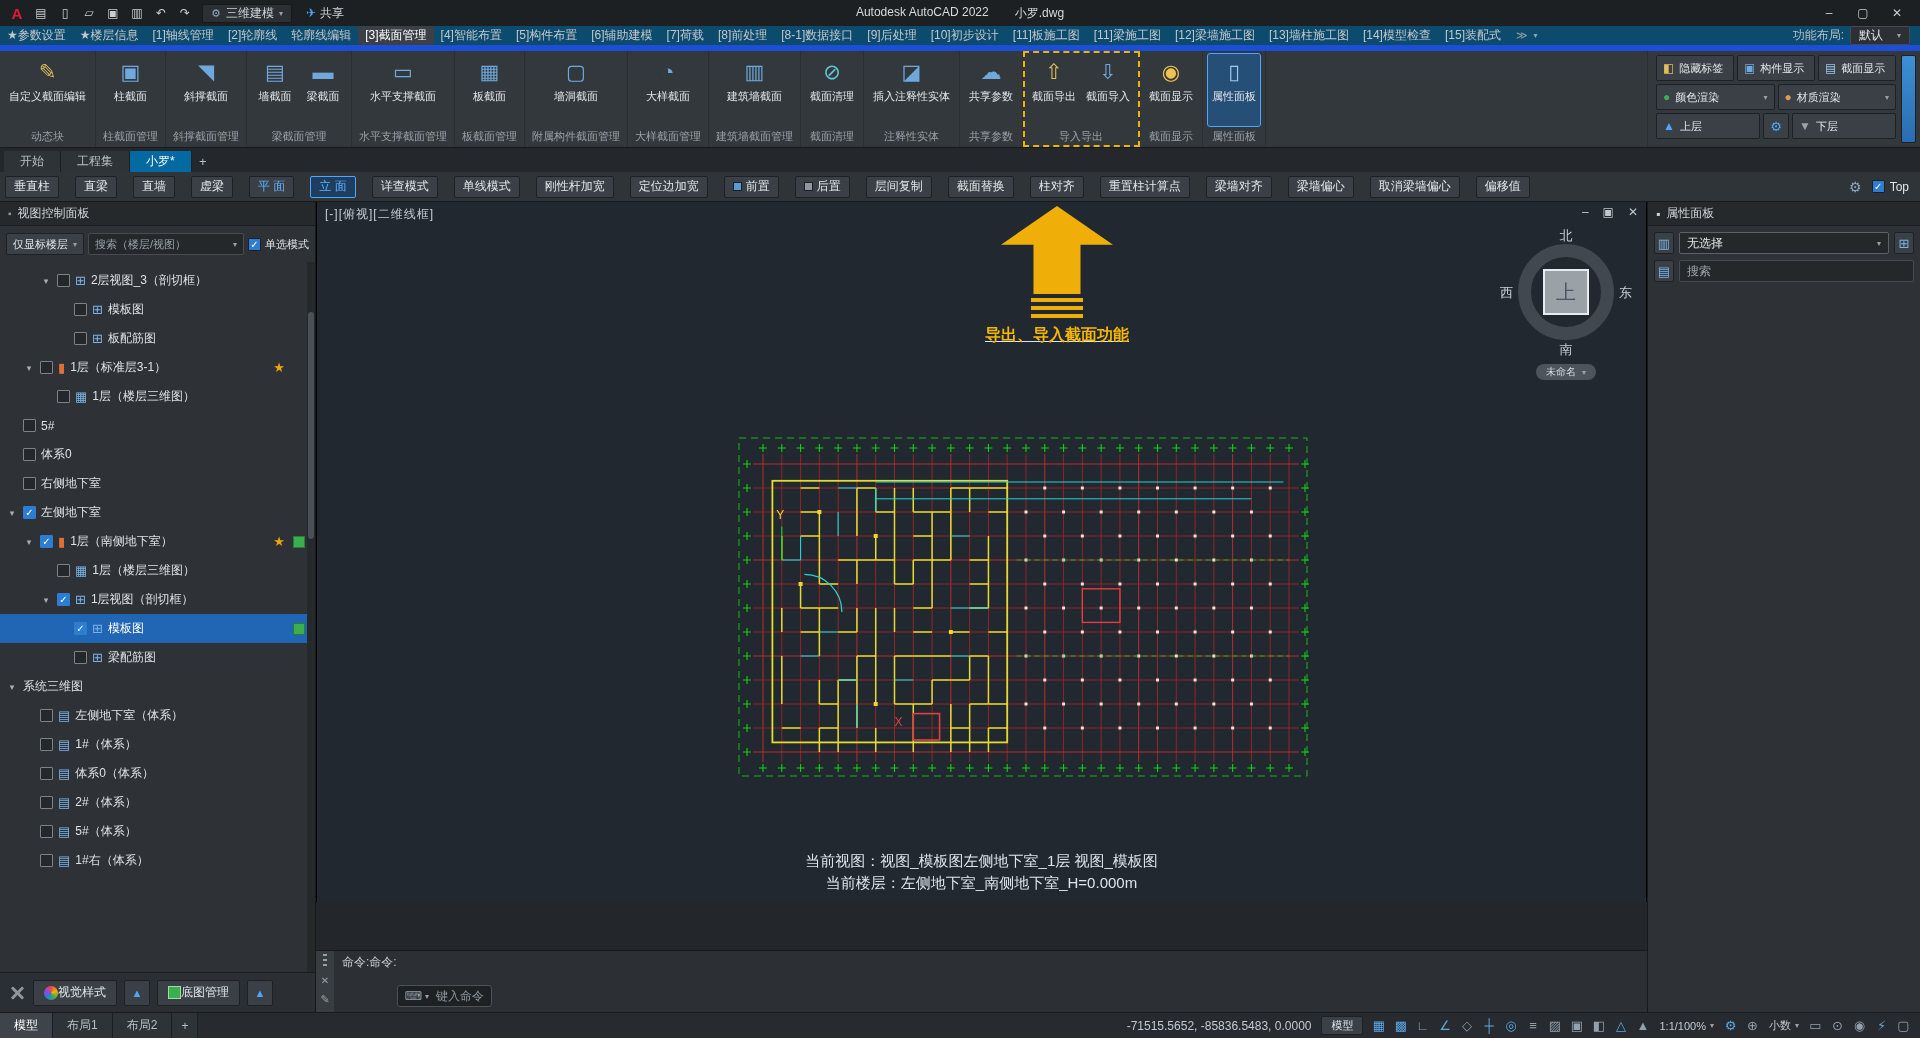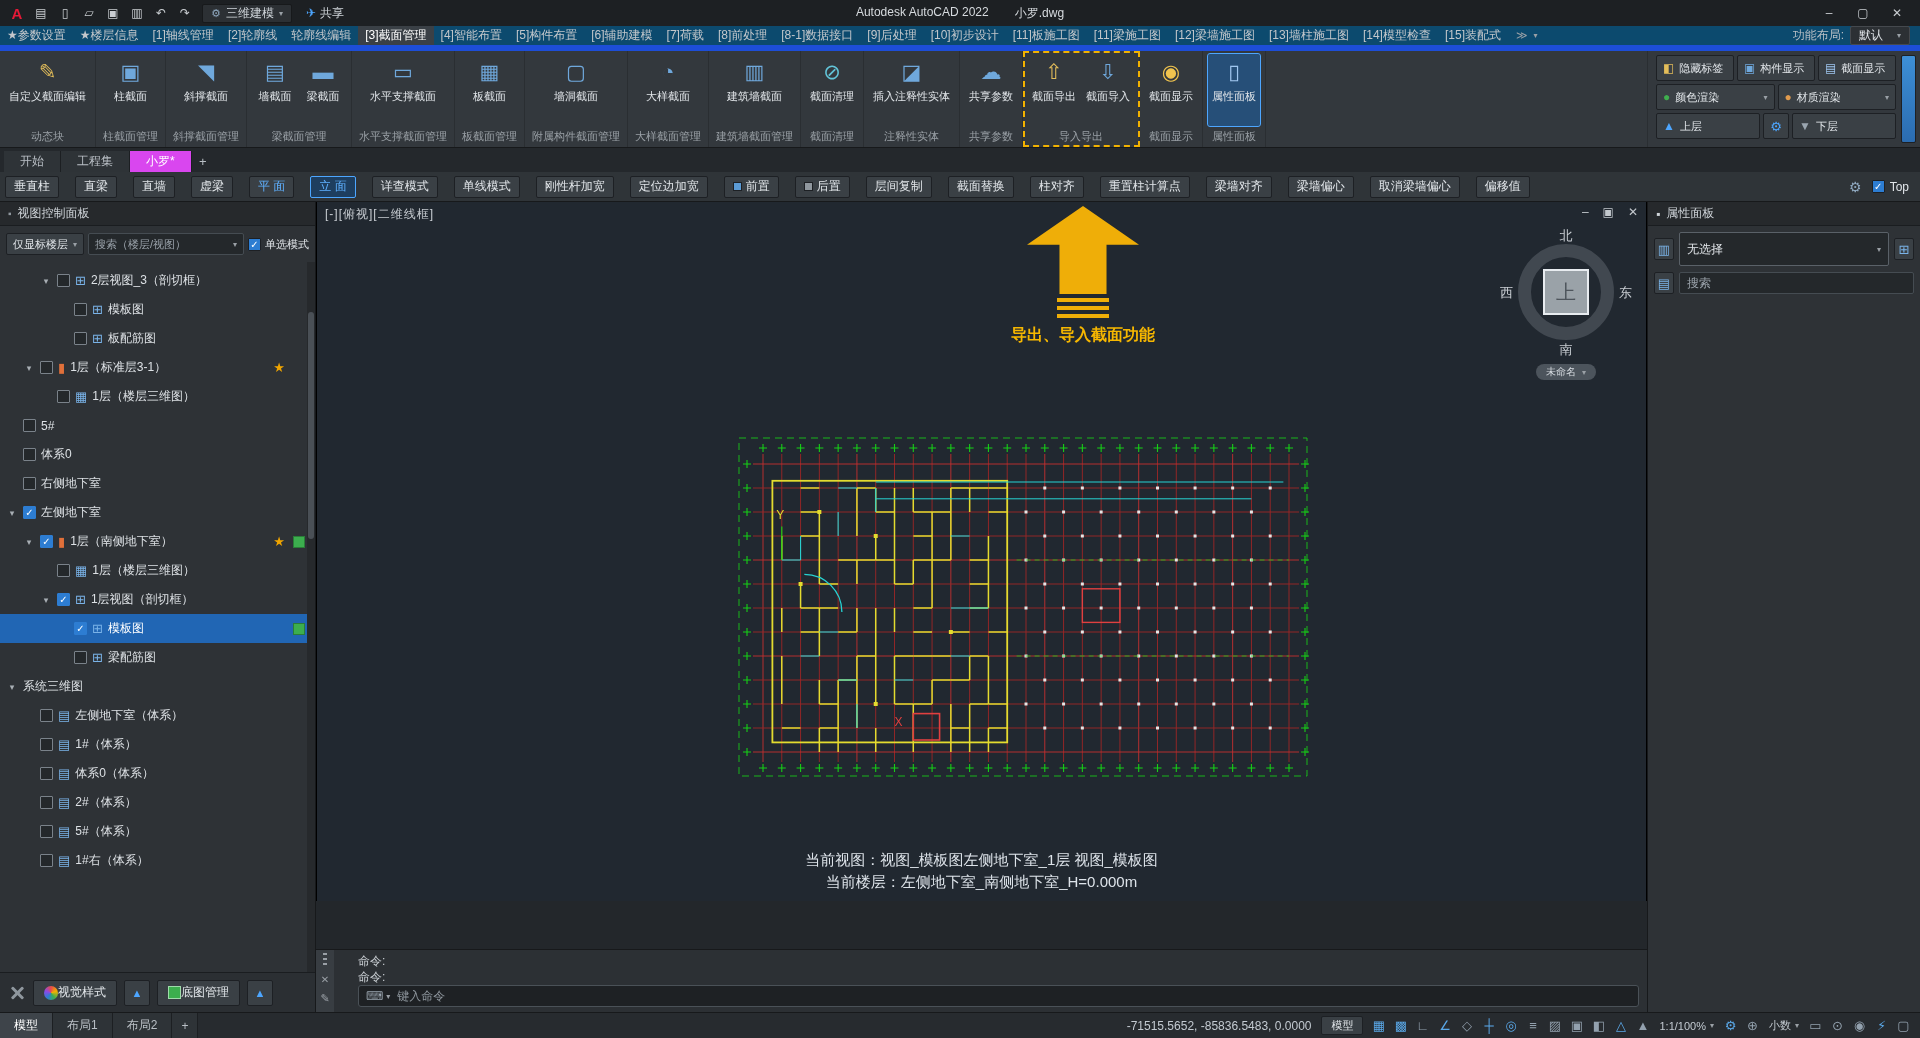--- a/index.html
+++ b/index.html
@@ -42,21 +42,21 @@
   .rr-row{display:flex;gap:3px;}
   .rrbtn{flex:1;height:26px;background:#3a4045;border:1px solid #1d2024;border-radius:2px;display:flex;align-items:center;gap:5px;padding:0 6px;font-size:11px;color:#e2e6ea;white-space:nowrap;}
   .rrbtn .rrg{font-size:12px;}
   .rrbtn .chv{margin-left:auto;}
   .rr-side{position:absolute;right:4px;top:4px;bottom:4px;width:15px;background:linear-gradient(#3d8fd6,#2b6cb0);border:1px solid #1d2024;border-radius:2px;}
   .rr-gear{flex:0 0 26px;display:flex;align-items:center;justify-content:center;background:#3a4045;border:1px solid #1d2024;border-radius:2px;color:#4da6ff;font-size:13px;}
 
   
   .doctabs{flex:0 0 24px;background:#24282c;display:flex;align-items:flex-end;padding-left:4px;}
   .dtab{padding:0 16px;font-size:12px;color:#b9bfc5;background:#2e3337;border-right:1px solid #1c1f22;height:21px;display:flex;align-items:center;}
-  .dtab.active{background:#d946ef;color:#fff;}
+  .dtab.active{background:#0369a1;color:#fff;}
   .dplus{width:22px;height:21px;display:flex;align-items:center;justify-content:center;color:#b9bfc5;font-size:13px;}
 
   
   .toolbar{flex:0 0 30px;background:#2f3438;display:flex;align-items:center;gap:3px;padding:0 5px;border-bottom:1px solid #17191b;}
   .tbtn{background:#3a4045;border:1px solid #1d2024;border-radius:2px;padding:0 8px;font-size:12px;color:#e2e6ea;display:flex;align-items:center;gap:4px;height:22px;white-space:nowrap;}
   .tbtn.accent{color:#5fb0ff;}
   .tbtn.active{background:#1e3e5f;border-color:#4da6ff;}
   .tswatch{width:9px;height:9px;display:inline-block;border:1px solid #1d2024;}
   .tb-right{margin-left:auto;display:flex;align-items:center;gap:10px;padding-right:6px;}
   .tb-gear{color:#8fa8bf;font-size:14px;}
@@ -114,31 +114,31 @@
   .vc-w{position:absolute;left:-4px;top:56px;}
   .vc-e{position:absolute;right:-4px;top:56px;}
   .vc-pill{position:absolute;left:50%;transform:translateX(-50%);top:136px;background:rgba(120,128,136,0.5);border-radius:8px;padding:1px 10px;font-size:10px;color:#d8dde2;display:flex;gap:6px;align-items:center;white-space:nowrap;}
 
   
   .cmdarea{flex:0 0 62px;display:flex;background:#2c3034;border-top:1px solid #17191b;}
   .cmd-strip{flex:0 0 18px;background:#383d42;display:flex;flex-direction:column;align-items:center;padding-top:3px;gap:7px;color:#9aa0a6;}
   .grip{width:4px;height:14px;background:repeating-linear-gradient(#9aa0a6 0 2px,transparent 2px 5px);}
   .cmd-x{font-size:10px;}
   .cmd-pen{font-size:11px;}
-  .cmd-body{flex:1;padding:3px 8px 5px;display:flex;flex-direction:column;font-family:Liberation Sans, sans-serif;font-size:12px;color:#c8cdd2;margin-left:16px;}
+  .cmd-body{flex:1;padding:3px 8px 5px;display:flex;flex-direction:row;font-family:Liberation Sans, sans-serif;font-size:12px;color:#c8cdd2;}
   .cmd-hist{height:16px;line-height:16px;}
   .cmd-in{margin-top:auto;height:22px;background:#1e2124;border:1px solid #4a5157;border-radius:3px;display:flex;align-items:center;gap:7px;padding:0 7px;color:#8f979e;}
   .cmd-in .kb{color:#9aa5af;font-size:12px;display:flex;gap:3px;align-items:center;}
 
   
   .rpanel{flex:0 0 273px;background:#2e3236;border-left:1px solid #17191b;display:flex;flex-direction:column;}
   .rp-h{flex:0 0 24px;background:#26292c;border-bottom:1px solid #1a1d20;display:flex;align-items:center;padding:0 8px;font-size:12px;color:#cfd4d9;gap:6px;}
   .rp-row{display:flex;align-items:center;gap:5px;padding:6px 6px 0;}
   .rp-ic{width:20px;height:22px;flex:0 0 20px;display:flex;align-items:center;justify-content:center;color:#7ab3e8;font-size:13px;background:#3a4045;border:1px solid #1d2024;border-radius:2px;}
-  .rp-drop{flex:1;height:34px;background:#24282b;border:1px solid #5a6168;display:flex;align-items:center;justify-content:space-between;padding:0 7px;font-size:12px;color:#e2e6ea;border-radius:2px;}
+  .rp-drop{flex:1;height:22px;background:#24282b;border:1px solid #5a6168;display:flex;align-items:center;justify-content:space-between;padding:0 7px;font-size:12px;color:#e2e6ea;border-radius:2px;}
   .rp-search{flex:1;height:22px;background:#24282b;border:1px solid #454c52;color:#9aa2aa;font-size:12px;display:flex;align-items:center;padding:0 7px;border-radius:2px;}
 
   
   .statusbar{flex:0 0 26px;background:#272b2f;display:flex;align-items:center;font-size:12px;color:#b8bfc6;border-top:1px solid #17191b;}
   .sb-tabs{display:flex;height:100%;align-items:stretch;}
   .sbtab{padding:0 14px;background:#2e3337;border-right:1px solid #1c1f22;color:#b9bfc5;display:flex;align-items:center;}
   .sbtab.active{background:#3e444a;color:#fff;}
   .sbtab.plus{padding:0 9px;}
   .sb-coords{margin-left:auto;font-size:12px;color:#c3cad1;padding:0 10px;white-space:nowrap;}
   .sb-model{background:#3a4045;border:1px solid #1d2024;padding:1px 9px;font-size:11px;color:#dfe3e7;border-radius:2px;margin-right:5px;}
@@ -1004,21 +1004,21 @@
             <rect x="535.7142857142857" y="296.5" width="3" height="3" fill="#e6e6e6"></rect>
             <line x1="283.60714285714283" y1="130" x2="556" y2="130" stroke="#17cf17" stroke-width="0.8" stroke-dasharray="5 4"></line>
             <line x1="283.60714285714283" y1="226" x2="556" y2="226" stroke="#17cf17" stroke-width="0.8" stroke-dasharray="5 4"></line>
             <rect x="180.28571428571428" y="283.6" width="26.299999999999997" height="26.400000000000002" fill="none" stroke="#e04040" stroke-width="1.6"></rect>
             <rect x="349.35714285714283" y="158.8" width="37.57142857142857" height="33.599999999999994" fill="none" stroke="#e04040" stroke-width="1.4"></rect>
             <text x="43.15" y="89.19999999999999" fill="#e3dc2f" font-size="12">Y</text>
             <line x1="48.785714285714285" y1="96.4" x2="48.785714285714285" y2="130" stroke="#17cf17" stroke-width="1.2"></line>
             <text x="161.5" y="295.6" fill="#e04040" font-size="12">X</text>
           </svg>
 
-        <div class="annotation" id="annotation" style="left: 766px;">
+        <div class="annotation" id="annotation" style="left: 740px; text-decoration: underline;">
           <div class="arrow-shape"></div>
           <div class="arrow-bar"></div>
           <div class="arrow-bar"></div>
           <div class="arrow-bar"></div>
           <div class="arrow-text">导出、导入截面功能</div>
         </div>
 
         <div class="viewcube">
           <div class="vc-ring"></div>
           <div class="vc-face">上</div>

